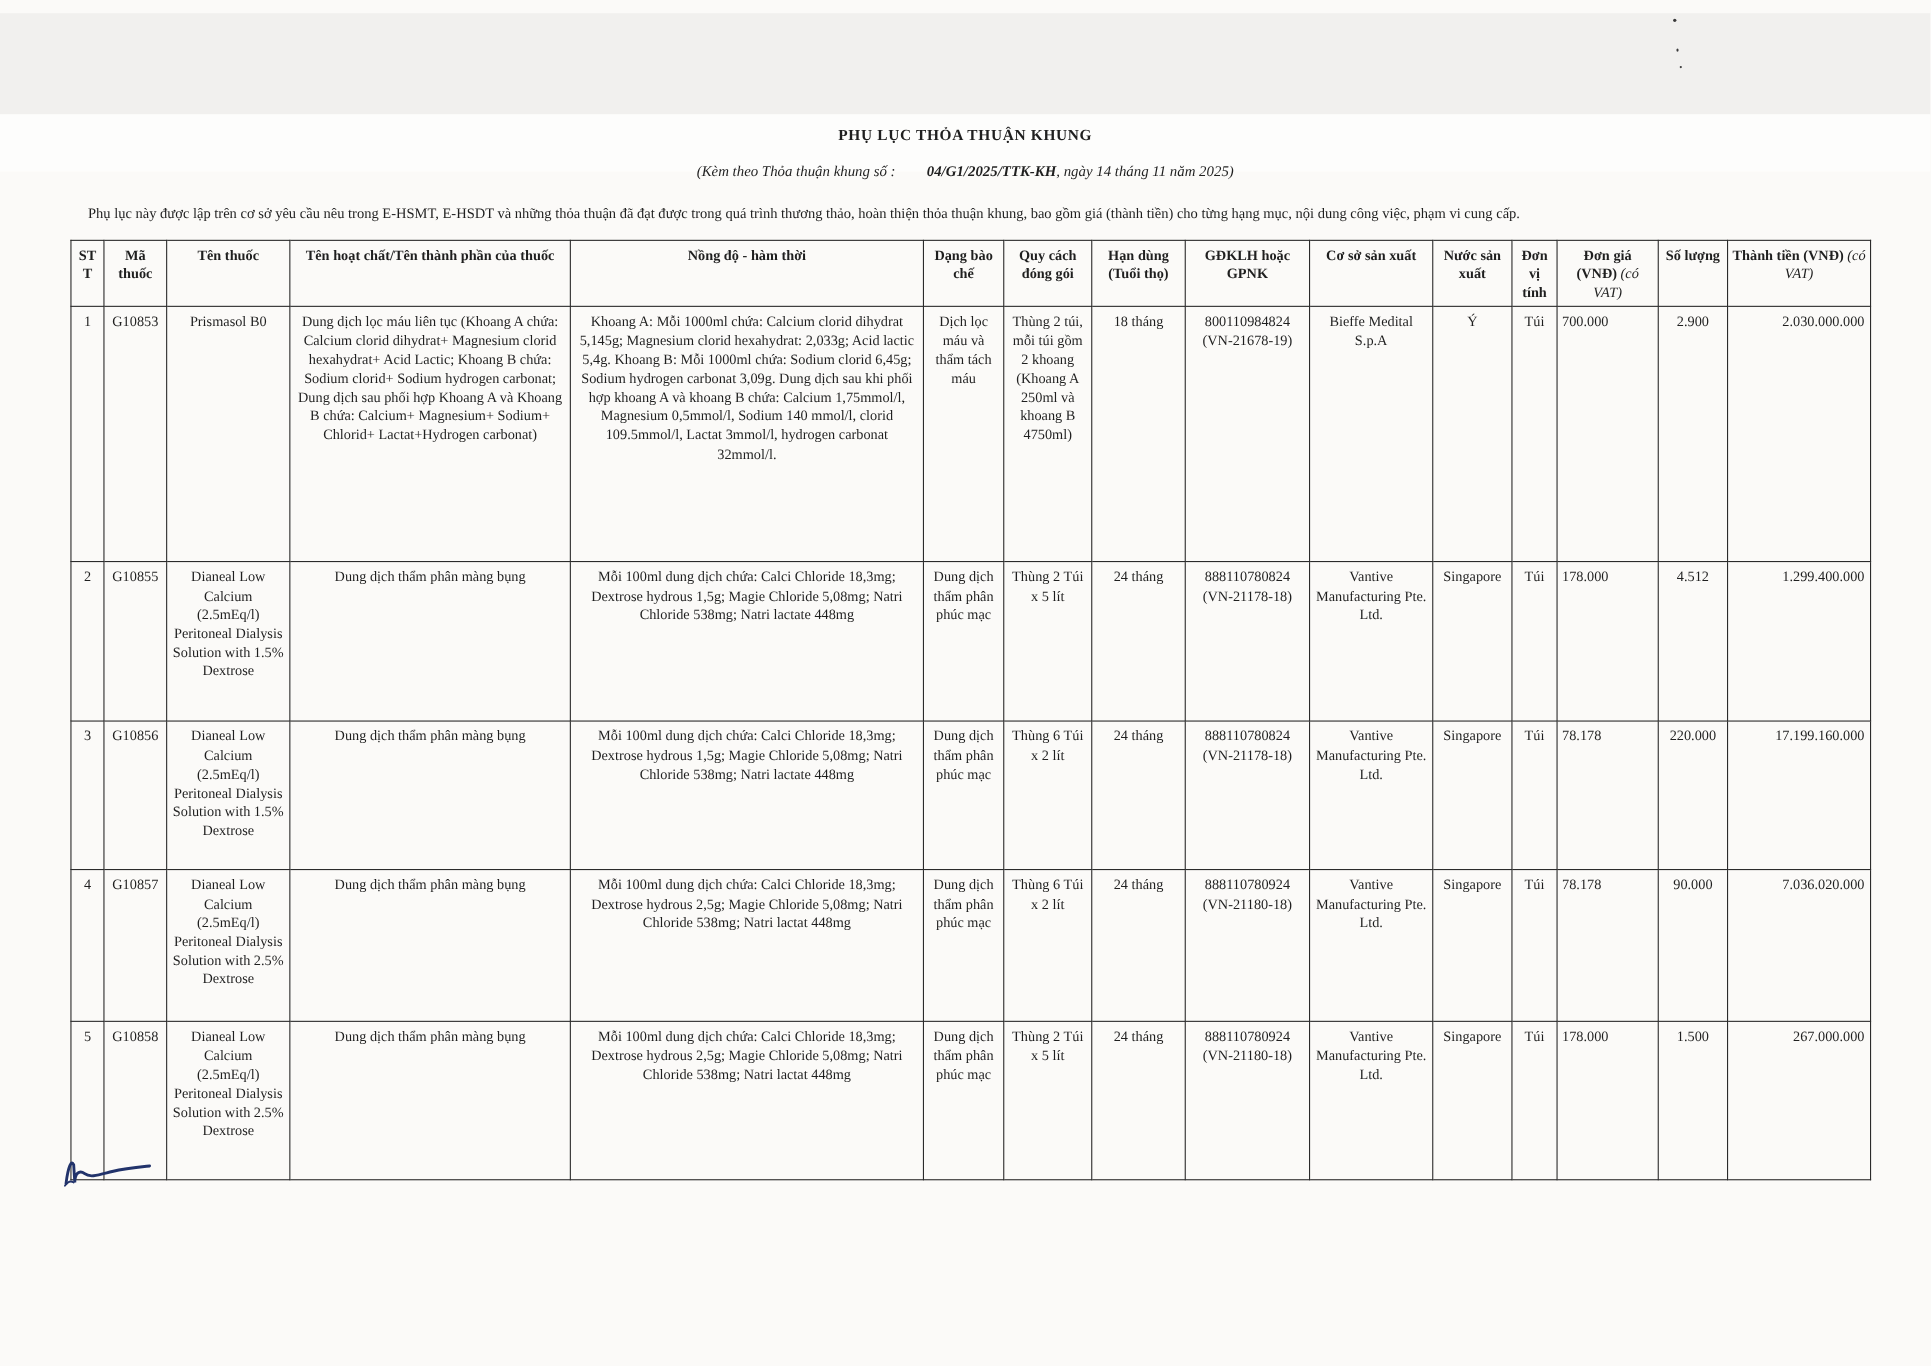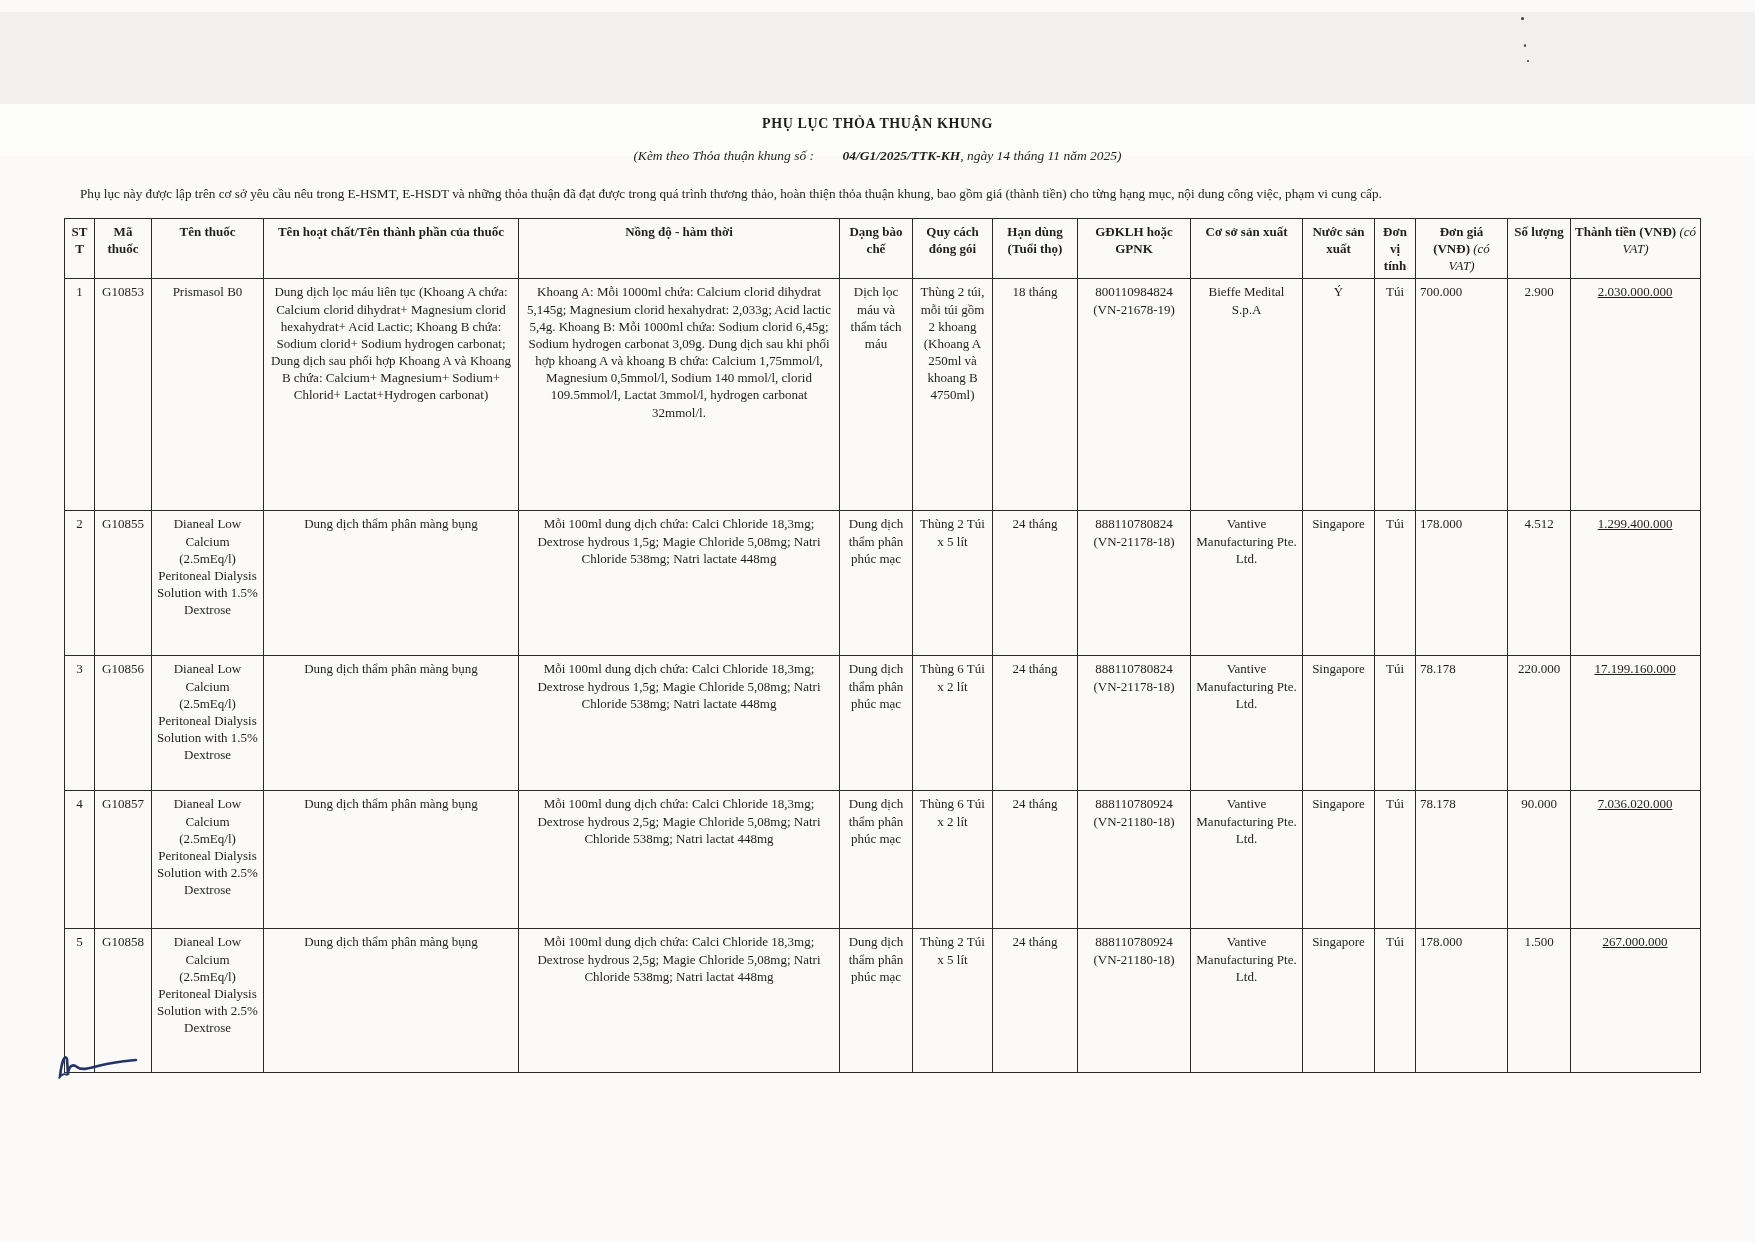--- a/index.html
+++ b/index.html
@@ -55,21 +55,21 @@
   }
   .drug-table th { font-weight:bold; font-size:13px; }
   .hdr-sub { font-style:italic; font-weight:normal; }
 
   col.w0{width:30px} col.w1{width:57px} col.w2{width:112px} col.w3{width:255px}
   col.w4{width:321px} col.w5{width:73px} col.w6{width:80px} col.w7{width:85px}
   col.w8{width:113px} col.w9{width:112px} col.w10{width:72px} col.w11{width:41px}
   col.w12{width:92px} col.w13{width:63px} col.w14{width:130px}
 
   td.c12 { text-align:left; padding-right:4px; }
-  td.c14 { padding-right:5px;text-decoration:underline; }
+  td.c14 { text-align:right; padding-right:5px; }
 
   thead tr { height:54px; }
   tbody tr:nth-child(1) { height:232px; }
   tbody tr:nth-child(2) { height:145px; }
   tbody tr:nth-child(3) { height:135px; }
   tbody tr:nth-child(4) { height:138px; }
   tbody tr:nth-child(5) { height:144px; }
 
   .signature {
     position:absolute; left:52px; top:1042px; width:90px; height:46px;

